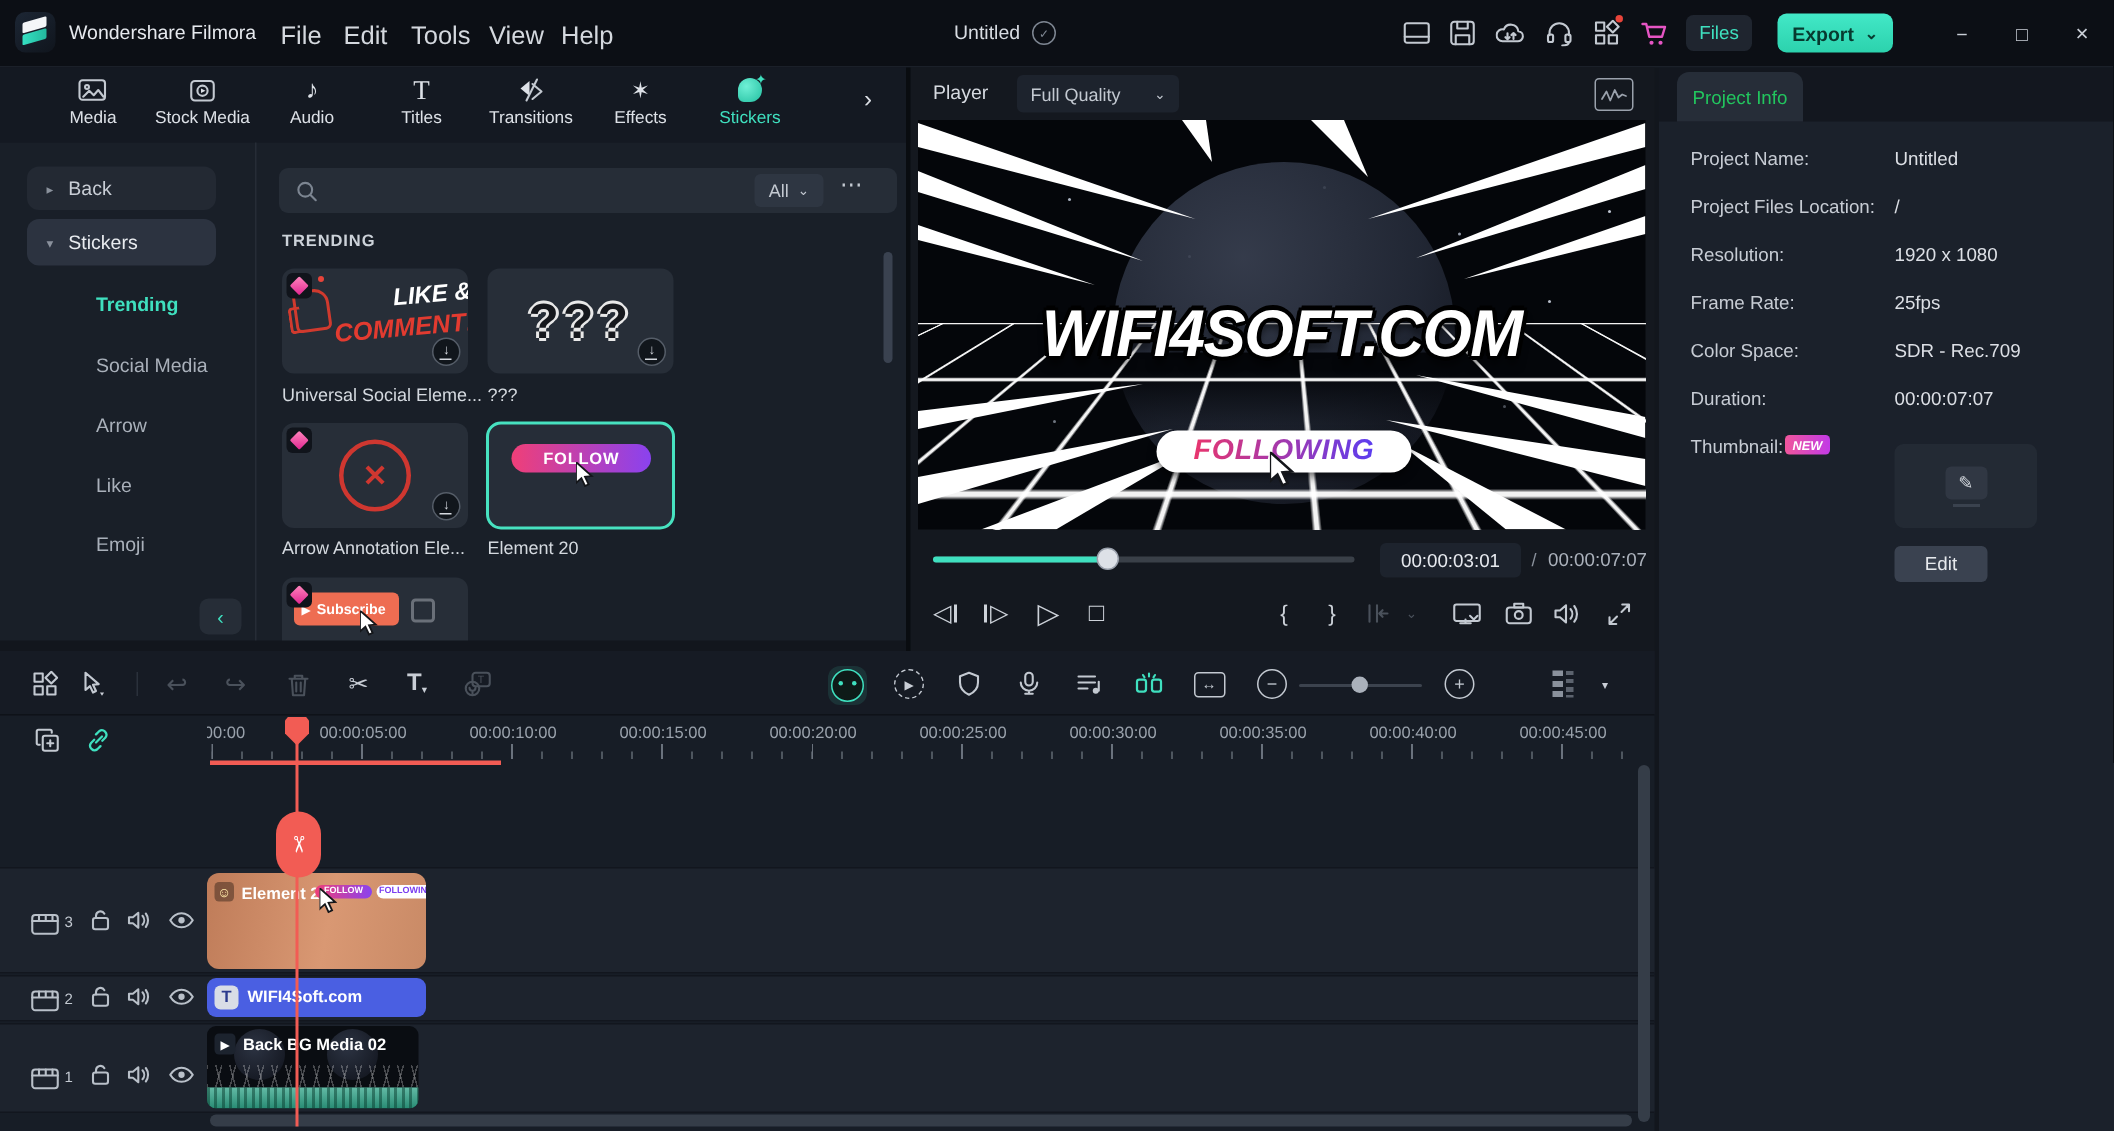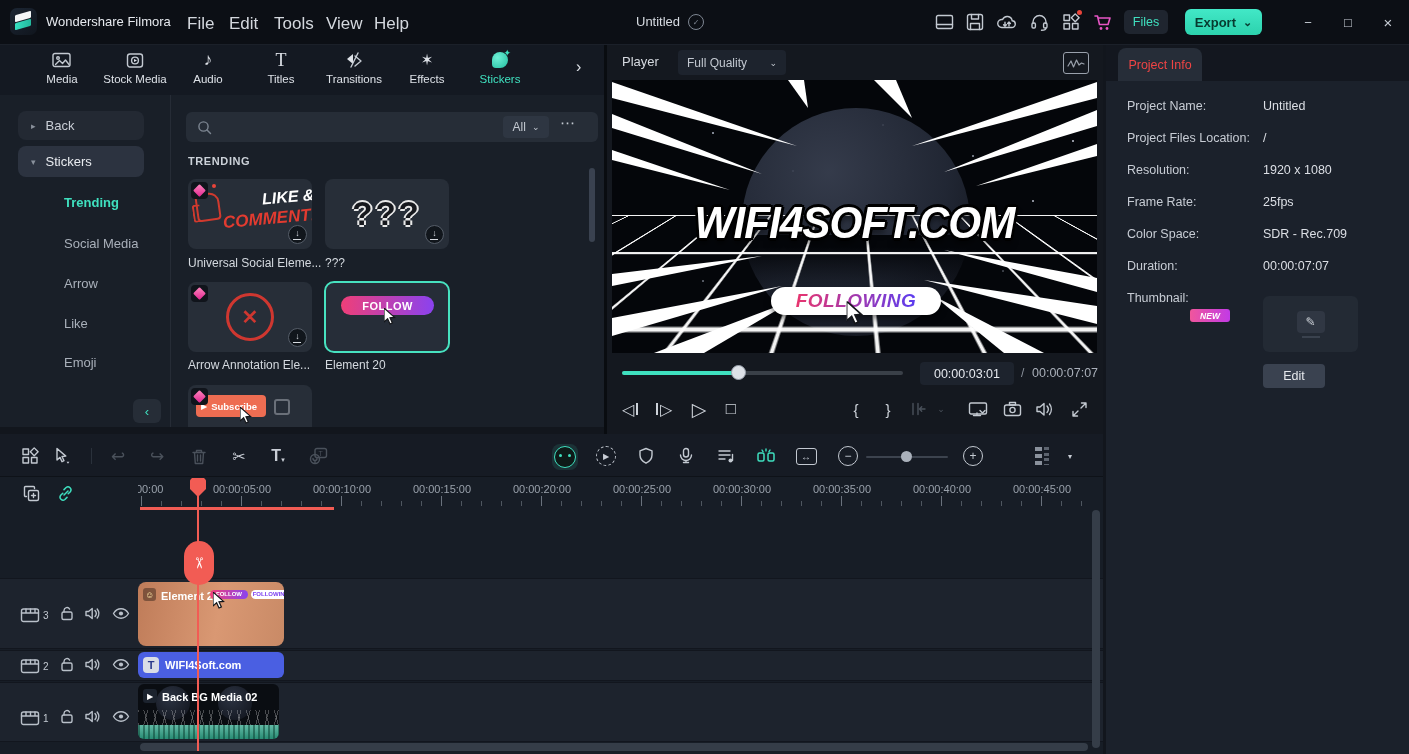--- a/index.html
+++ b/index.html
@@ -97,25 +97,25 @@
   .timecode-box{left:920px;top:362px;width:94px;height:23px;background:#1d232d;border-radius:4px;font-size:12.5px;color:#e6e9ee;}
   .tc-sep{left:1021px;top:366px;font-size:12px;color:#8a919c;}
   .tc-total{left:1032px;top:366px;font-size:12.5px;color:#aab0ba;}
   .transport{top:397px;height:24px;color:#cdd2d9;}
   .frame-bar{width:2px;height:12px;background:#cdd2d9;}
 
   
   .rightpanel{left:1106px;top:45px;width:303px;height:709px;background:#1b212b;}
   .rp-strip{left:1106px;top:45px;width:303px;height:36px;background:#13171f;}
   .rp-tab{left:1118px;top:48px;width:84px;height:33px;background:#262d38;border-radius:8px 8px 0 0;
-          font-size:12.5px;color:#ef4444;}
+          font-size:12.5px;color:#22c55e;}
   .pi-label{left:1127px;font-size:12.5px;color:#c7ccd4;}
   .pi-value{left:1263px;font-size:12.5px;color:#dcdfe5;}
-  .new-badge{left:1190px;top:290px;width:40px;height:13px;border-radius:3px;background:linear-gradient(90deg,#f0569c,#c23ae6);
-             color:#fff;font-size:8.5px;font-style:italic;font-weight:bold;margin-top:19px;}
+  .new-badge{left:1190px;top:290px;width:30px;height:13px;border-radius:3px;background:linear-gradient(90deg,#f0569c,#c23ae6);
+             color:#fff;font-size:8.5px;font-style:italic;font-weight:bold;}
   .thumb-box{left:1263px;top:296px;width:95px;height:56px;background:#232a34;border-radius:6px;}
   .thumb-edit-ic{width:28px;height:22px;background:#303743;border-radius:4px;color:#d0d5db;font-size:12px;}
   .edit-btn{left:1263px;top:364px;width:62px;height:24px;background:#3a4250;border-radius:4px;font-size:12.5px;color:#e6e9ed;}
 
   
   .timelinepanel{left:0;top:434px;width:1103px;height:320px;background:#171d26;}
   .tl-toolbar{left:0;top:434px;width:1103px;height:42px;background:#161b24;border-bottom:1px solid #0e1218;}
   .tool{top:446px;width:24px;height:20px;color:#c9ced6;font-size:15px;}
   .tool.dis{color:#4a515b;}
   .tool-div{left:91px;top:448px;width:1px;height:16px;background:#2a313b;}

